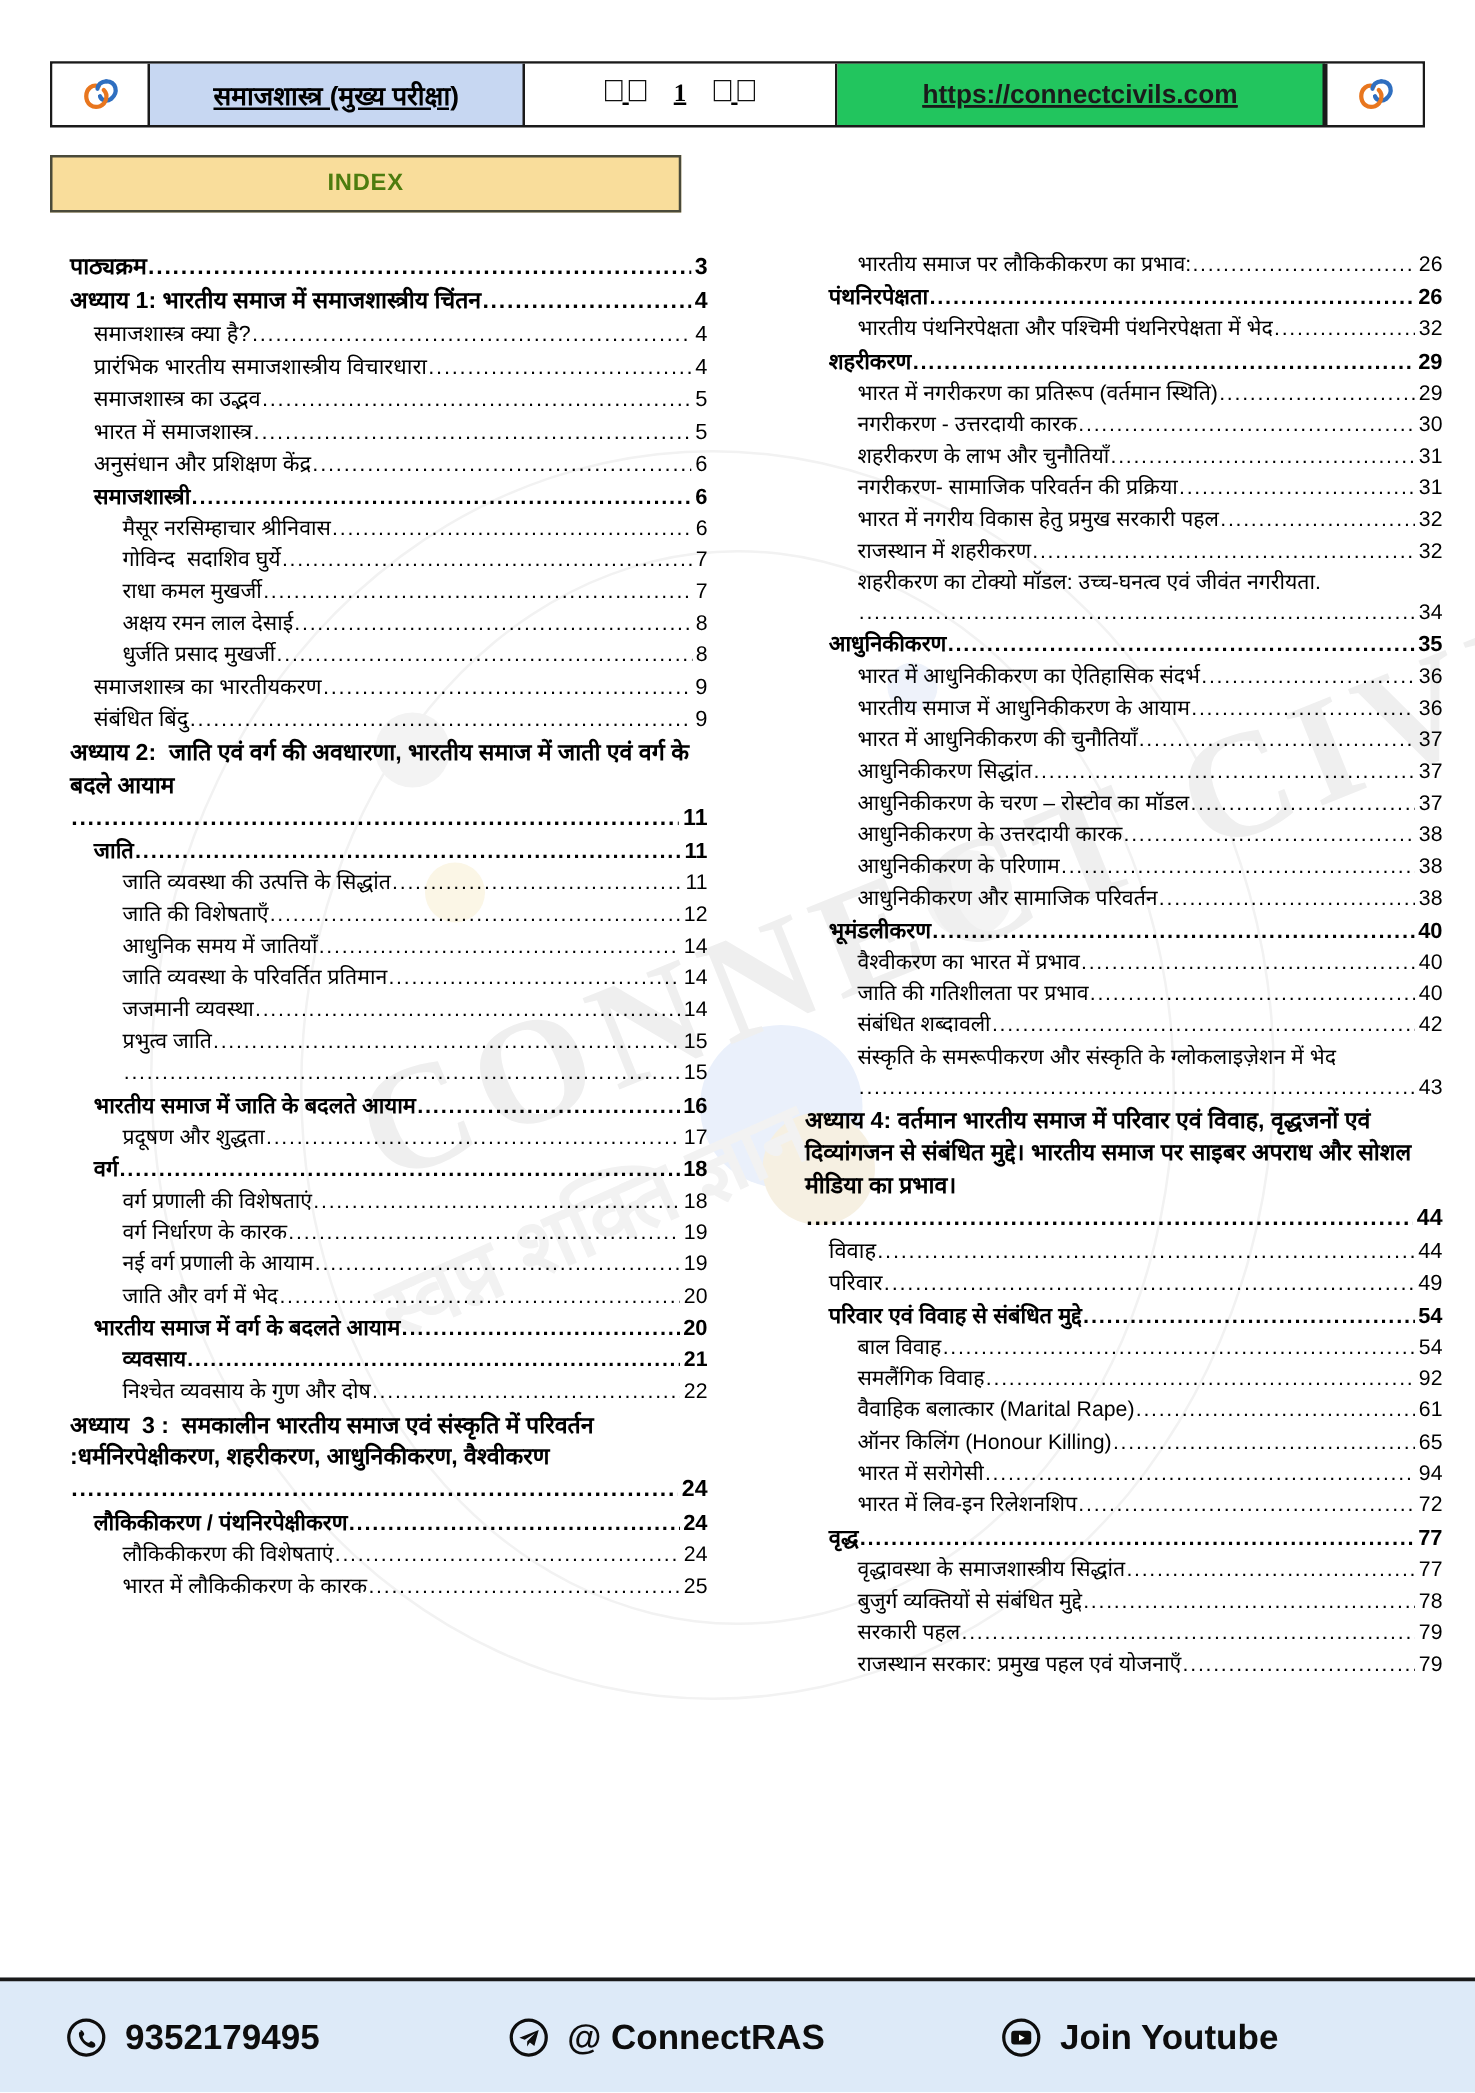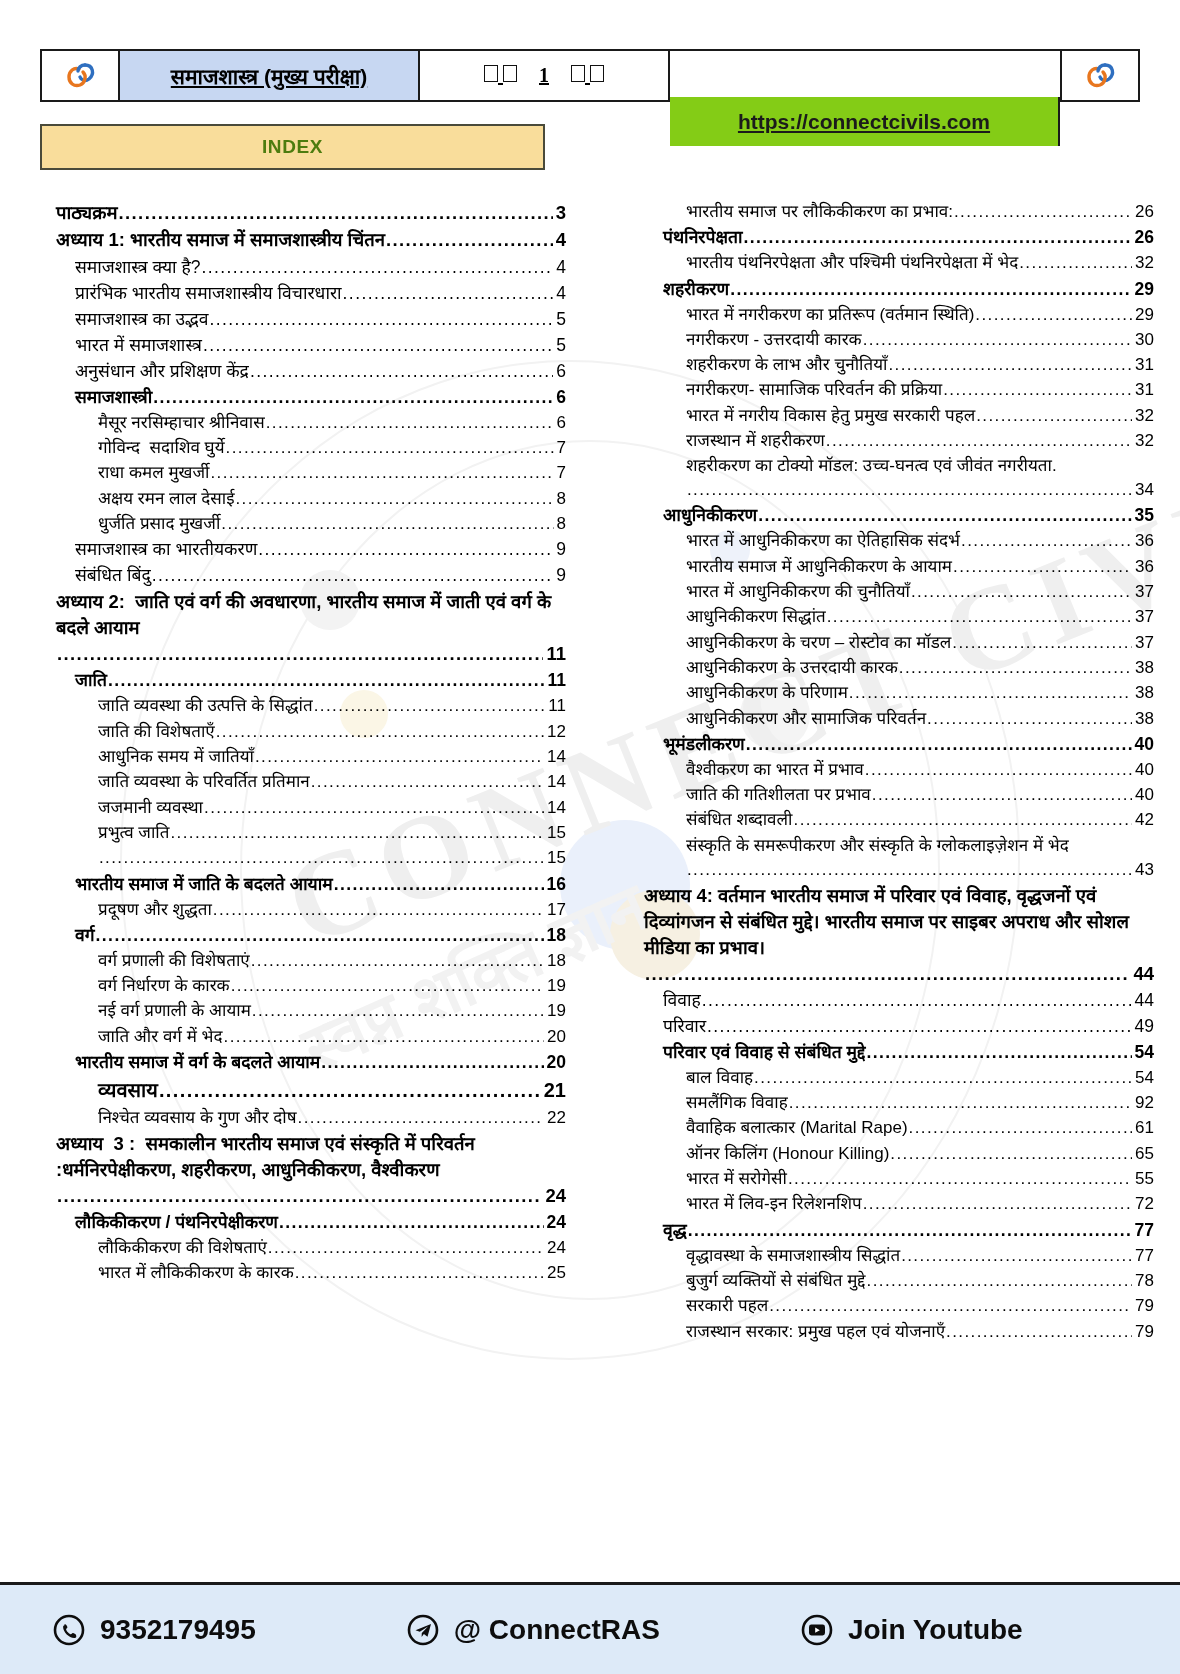--- a/index.html
+++ b/index.html
@@ -108,27 +108,26 @@
     font-weight: 600;
     font-family: "Liberation Serif", serif;
   }
   .glyphbox {
     display: inline-block;
     width: 14px; height: 17px;
     border: 1.4px solid #111;
   }
   .hdr-url {
     flex: 1;
-    background: #84cc16;
+    background: #22c55e;
     font-size: 21px;
     font-weight: 700;
     color: #1b1b1b;
     text-decoration: underline;
     font-family: "Liberation Sans", sans-serif;
-    margin-top: 46px;
   }
   .hdr-logo2 { width: 78px; background: #fff; border-left: 2px solid #1a1a1a; }
 
   .link-icon { position: relative; width: 38px; height: 40px; }
   .link-icon svg { display: block; }
 
   
   .index-bar {
     position: absolute;
     left: 40px; top: 124px;
@@ -185,21 +184,21 @@
     letter-spacing: 1.4px;
     color: #000;
   }
   .toc .pg { white-space: nowrap; padding-left: 2px; }
 
   
   .lvl0 { font-size: 18.5px; font-weight: 700; padding-left: 0px; }
   .lvl1 { font-size: 17.5px; font-weight: 400; padding-left: 19px; }
   .lvl1b { font-size: 17.5px; font-weight: 700; padding-left: 19px; }
   .lvl2 { font-size: 17px; font-weight: 400; padding-left: 42px; }
-  .lvl2b { font-size: 20px; font-weight: 700; padding-left: 42px; }
+  .lvl2b { font-size: 17px; font-weight: 700; padding-left: 42px; }
   .lvl0 .leader, .lvl1b .leader, .lvl2b .leader { font-weight: 700; }
 
   
   .footer {
     position: absolute;
     left: 0; bottom: 0;
     width: 1180px; height: 92px;
     background: #ddeaf8;
     border-top: 3px solid #1a1a1a;
     display: flex;
@@ -623,21 +622,21 @@
             <span class="pg">61</span>
           </li>
           <li class="toc lvl2">
             <span class="label">ऑनर किलिंग (Honour Killing)</span>
             <span class="leader">..........................................................................................</span>
             <span class="pg">65</span>
           </li>
           <li class="toc lvl2">
             <span class="label">भारत में सरोगेसी</span>
             <span class="leader">..........................................................................................</span>
-            <span class="pg">55</span>
+            <span class="pg">94</span>
           </li>
           <li class="toc lvl2">
             <span class="label">भारत में लिव-इन रिलेशनशिप</span>
             <span class="leader">..........................................................................................</span>
             <span class="pg">72</span>
           </li>
           <li class="toc lvl1b">
             <span class="label">वृद्ध</span>
             <span class="leader">..........................................................................................</span>
             <span class="pg">77</span>

